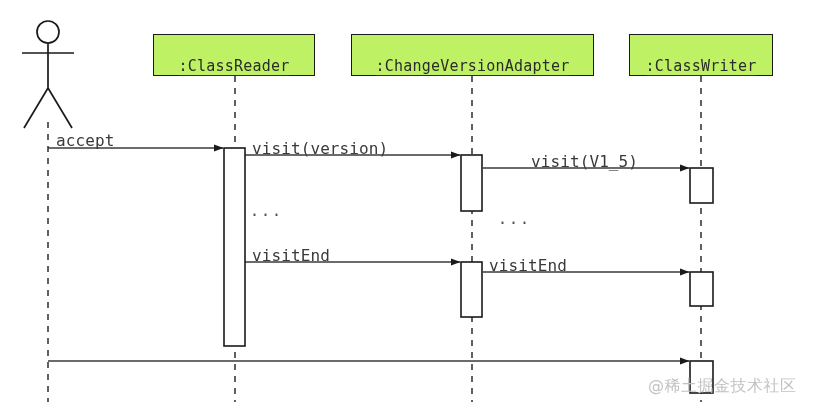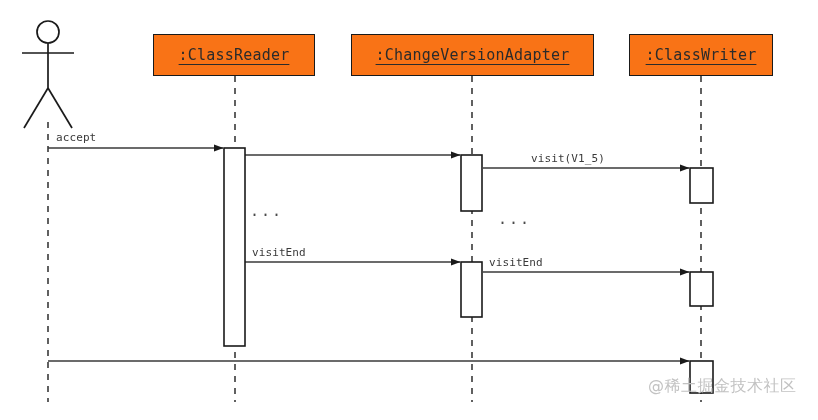--- a/index.html
+++ b/index.html
@@ -20,39 +20,39 @@
     position: absolute;
     top: 0;
     left: 0;
     width: 818px;
     height: 420px;
   }
   .lifeline-box {
     position: absolute;
     box-sizing: border-box;
     border: 1.6px solid #1a1a1a;
-    background: #f97316;
+    background: #bef264;
     display: flex;
-    align-items: center;
+    align-items: flex-end;
     justify-content: center;
   }
   .lifeline-label {
     font-family: "DejaVu Sans Mono", "Liberation Mono", monospace;
     font-size: 15px;
     color: #2b2b2b;
     letter-spacing: 0.2px;
     text-decoration: underline;
     text-underline-offset: 4px;
     text-decoration-thickness: 1px;
     white-space: nowrap;
   }
   .msg-label {
     position: absolute;
     font-family: "DejaVu Sans Mono", "Liberation Mono", monospace;
-    font-size: 11px;
+    font-size: 16px;
     color: #3a3a3a;
     letter-spacing: 0.1px;
     white-space: nowrap;
   }
   .ellipsis-label {
     position: absolute;
     font-family: "DejaVu Sans Mono", "Liberation Mono", monospace;
     font-size: 15px;
     color: #4a4a4a;
     letter-spacing: 2px;
@@ -119,20 +119,21 @@
 
   <div class="lifeline-box" style="left:351px; top:34px; width:243px; height:42px;">
     <span class="lifeline-label">:ChangeVersionAdapter</span>
   </div>
 
   <div class="lifeline-box" style="left:629px; top:34px; width:144px; height:42px;">
     <span class="lifeline-label">:ClassWriter</span>
   </div>
 
   <span class="msg-label" style="left:56px; top:131px;">accept</span>
+  <span class="msg-label" style="left:252px; top:139px;">visit(version)</span>
   <span class="msg-label" style="left:489px; top:152px;margin-left:42px;">visit(V1_5)</span>
   <span class="msg-label" style="left:252px; top:246px;">visitEnd</span>
   <span class="msg-label" style="left:489px; top:256px;">visitEnd</span>
 
   <span class="ellipsis-label" style="left:250px; top:202px;">...</span>
   <span class="ellipsis-label" style="left:498px; top:210px;">...</span>
 
   <span class="watermark" style="left:648px; top:376px;">@稀土掘金技术社区</span>
 
 </div>

